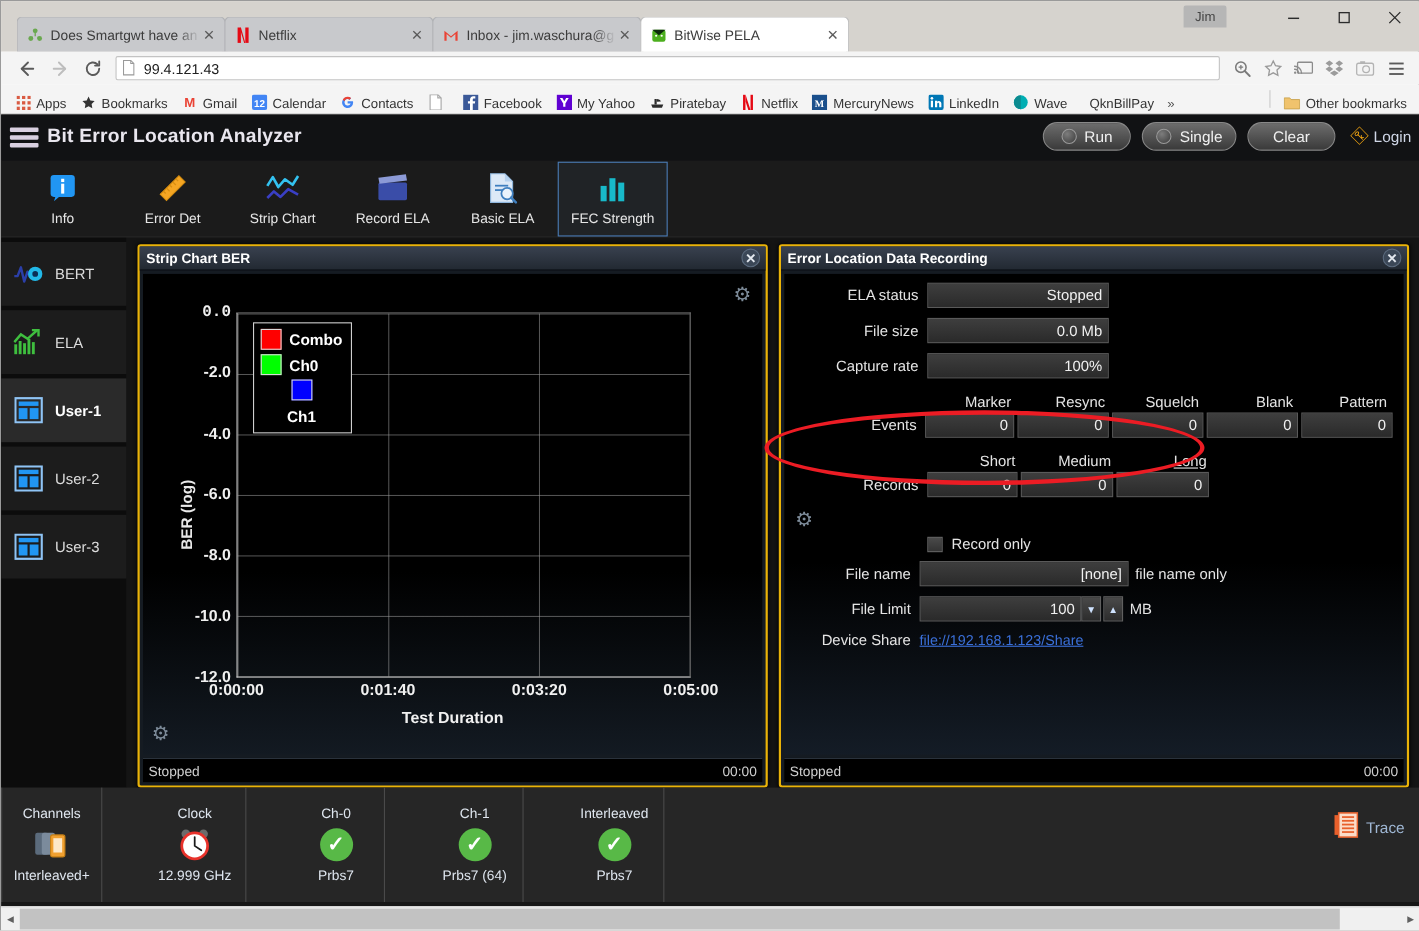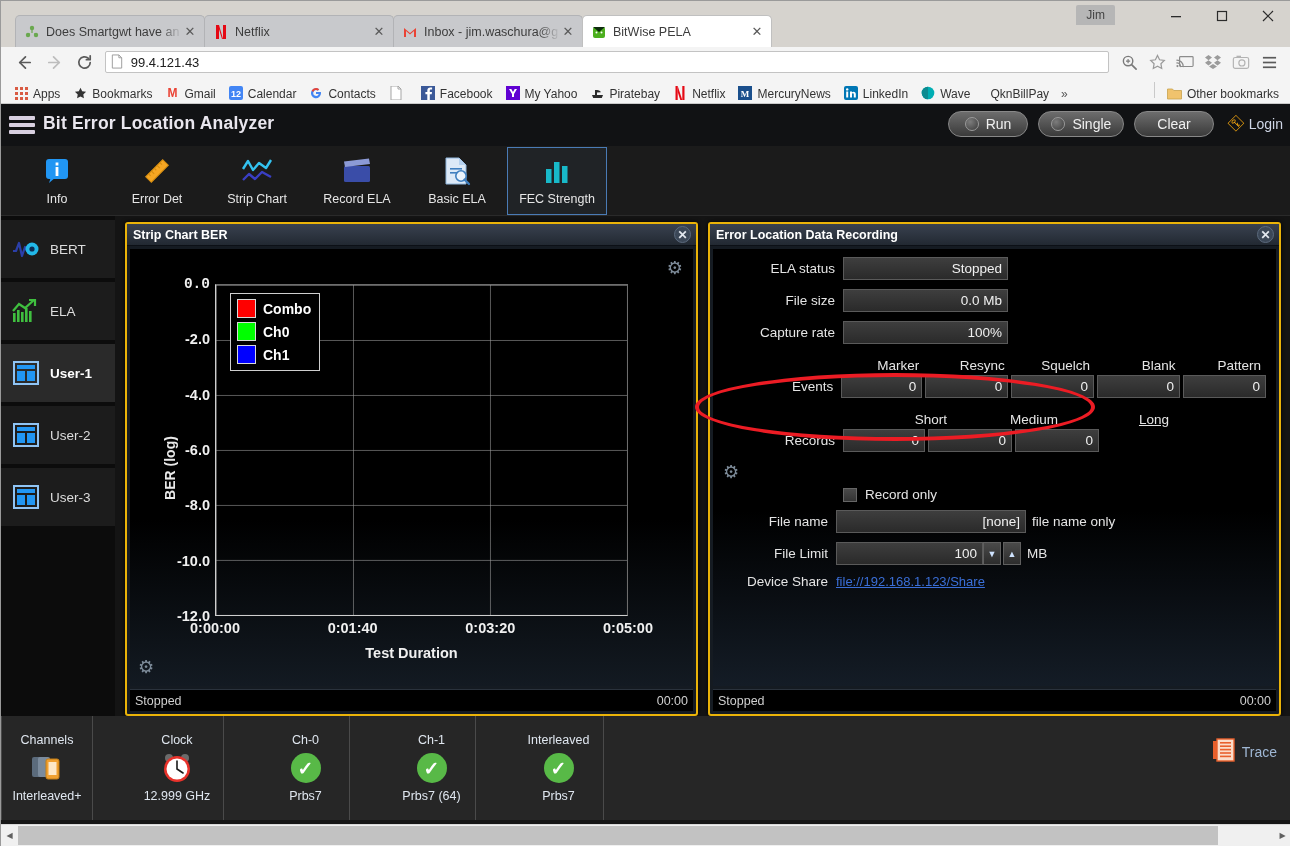--- a/index.html
+++ b/index.html
@@ -665,21 +665,21 @@
 
               <div class="legend">
                 <div class="row">
                   <span class="sw" style="background:#ff0000;"></span>
                   <span class="lb">Combo</span>
                 </div>
                 <div class="row">
                   <span class="sw" style="background:#00ff00;"></span>
                   <span class="lb">Ch0</span>
                 </div>
-                <div class="row" style="margin-bottom:0;">
+                <div class="row" style="margin-bottom:0;flex-direction:column;">
                   <span class="sw" style="background:#0000ff;"></span>
                   <span class="lb">Ch1</span>
                 </div>
               </div>
 
             </div>
           </div>
           <div class="panel-status">
             <span>Stopped</span>
             <span>00:00</span>
@@ -719,21 +719,21 @@
               </div>
               <div class="frow">
                 <span class="flabel" style="width:120px;">Events</span>
                 <span class="fbox" style="width:82px; margin-right:3px;">0</span>
                 <span class="fbox" style="width:84px; margin-right:3px;">0</span>
                 <span class="fbox" style="width:84px; margin-right:3px;">0</span>
                 <span class="fbox" style="width:84px; margin-right:3px;">0</span>
                 <span class="fbox" style="width:84px;">0</span>
               </div>
 
-              <div class="frow" style="margin-bottom:2px; margin-top:14px;gap:24px;">
+              <div class="frow" style="margin-bottom:2px; margin-top:14px;">
                 <span style="width:120px;"></span>
                 <span class="colhdr" style="width:85px; padding-right:5px;">Short</span>
                 <span class="colhdr" style="width:87px; padding-right:5px;">Medium</span>
                 <span class="colhdr" style="width:87px; padding-right:5px;text-decoration:underline;">Long</span>
               </div>
               <div class="frow">
                 <span class="flabel" style="width:120px;">Records</span>
                 <span class="fbox" style="width:82px; margin-right:3px;">0</span>
                 <span class="fbox" style="width:84px; margin-right:3px;">0</span>
                 <span class="fbox" style="width:84px;">0</span>

